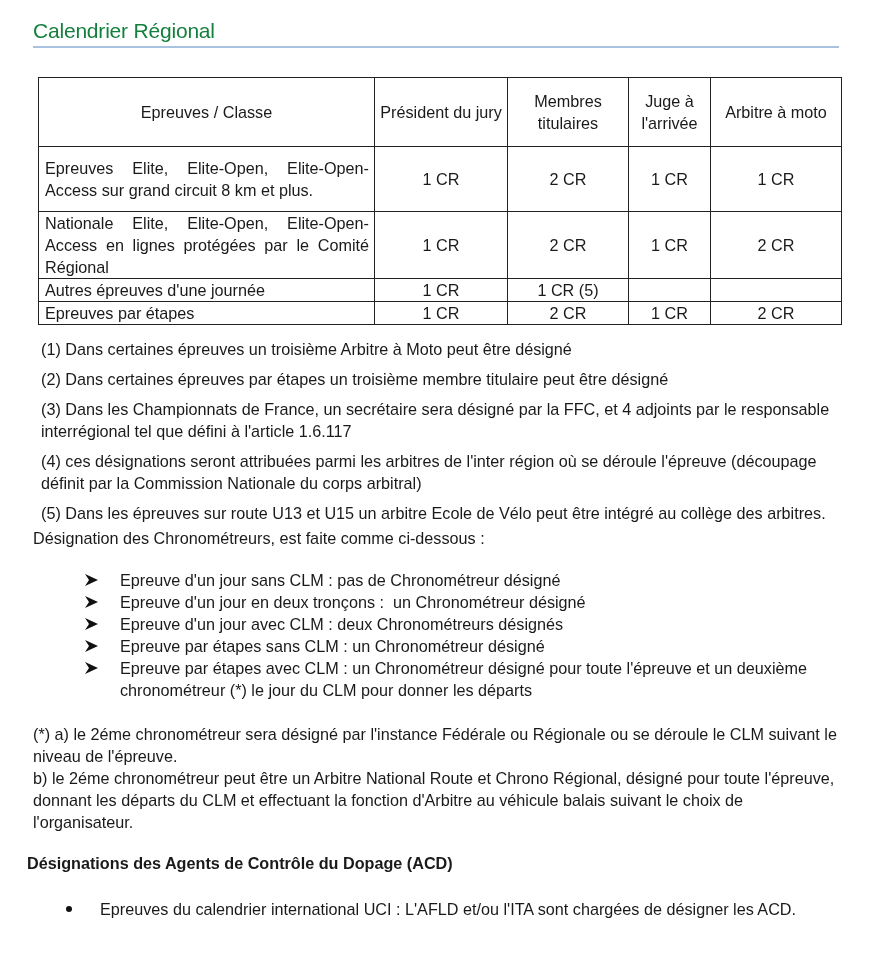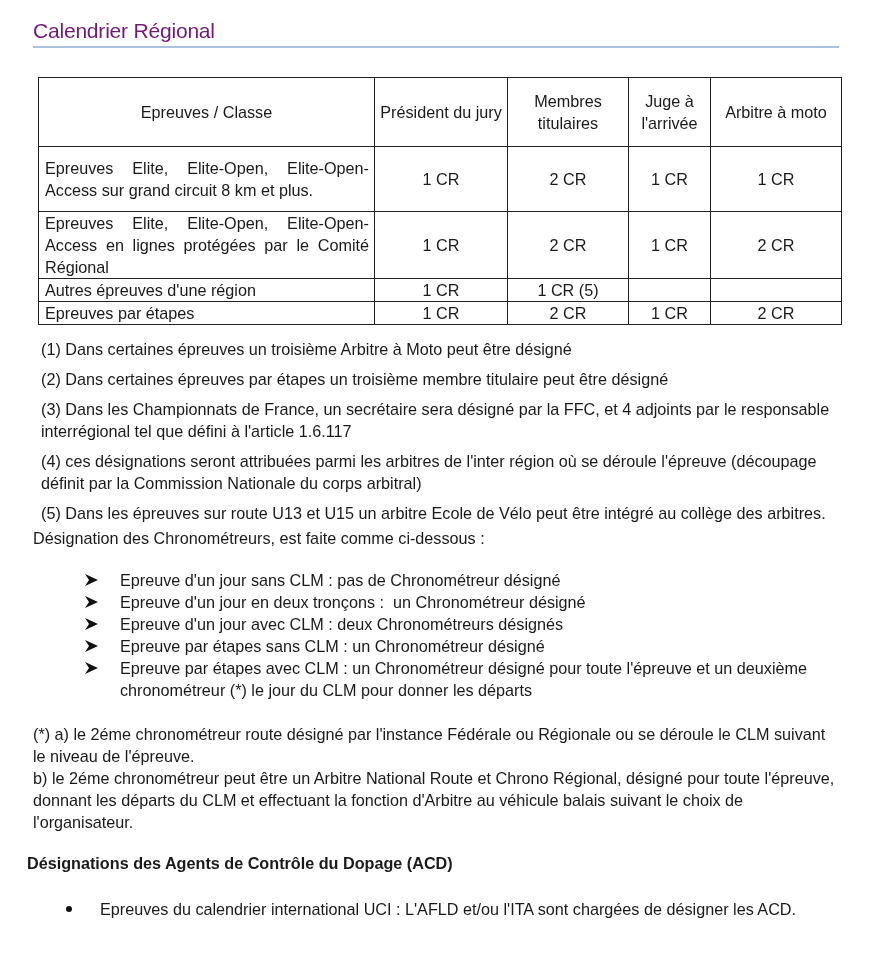--- a/index.html
+++ b/index.html
@@ -2,21 +2,21 @@
 <html><head>
 <meta charset="utf-8">
 <style>
   html, body { margin: 0; padding: 0; background: #ffffff; }
   body {
     width: 884px; height: 973px; position: relative; overflow: hidden;
     font-family: "Liberation Sans", sans-serif; color: #1a1a1a;
   }
   .page-title {
     position: absolute; left: 33px; top: 19px;
-    font-size: 21px; color: #701a75; letter-spacing: -0.2px;
+    font-size: 21px; color: #15803d; letter-spacing: -0.2px;
   }
   .title-rule {
     position: absolute; left: 33px; top: 46px; width: 806px; height: 2px;
     background: #a9c2e0;
   }
   table.grid {
     position: absolute; left: 38px; top: 77px;
     border-collapse: collapse; table-layout: fixed;
     font-size: 16.2px; line-height: 22px;
   }
@@ -101,28 +101,28 @@
     <th>Arbitre à moto</th>
   </tr>
   <tr class="row-tall">
     <td class="label">Epreuves Elite, Elite-Open, Elite-Open-Access sur grand circuit 8 km et plus.</td>
     <td>1 CR</td>
     <td>2 CR</td>
     <td>1 CR</td>
     <td>1 CR</td>
   </tr>
   <tr class="row-tall">
-    <td class="label">Epreuves Elite, Elite-Open, Elite-Open-Access en lignes protégées par le Comité Régional</td>
+    <td class="label">Nationale Elite, Elite-Open, Elite-Open-Access en lignes protégées par le Comité Régional</td>
     <td>1 CR</td>
     <td>2 CR</td>
     <td>1 CR</td>
     <td>2 CR</td>
   </tr>
   <tr class="row-short">
-    <td class="label">Autres épreuves d'une région</td>
+    <td class="label">Autres épreuves d'une journée</td>
     <td>1 CR</td>
     <td>1 CR (5)</td>
     <td></td>
     <td></td>
   </tr>
   <tr class="row-short">
     <td class="label">Epreuves par étapes</td>
     <td>1 CR</td>
     <td>2 CR</td>
     <td>1 CR</td>
@@ -168,21 +168,21 @@
   </li>
   <li>
     <svg class="arrow" viewBox="0 0 13 12">
         <path d="M0 0 L13 6 L0 12 L4 6 Z" fill="#111"></path>
       </svg>
     <span>Epreuve par étapes avec CLM : un Chronométreur désigné pour toute l'épreuve et un deuxième chronométreur (*) le jour du CLM pour donner les départs</span>
   </li>
 </ul>
 
 <div class="star-notes">
-  <p>(*) a) le 2éme chronométreur route désigné par l'instance Fédérale ou Régionale ou se déroule le CLM suivant le niveau de l'épreuve.</p>
+  <p>(*) a) le 2éme chronométreur sera désigné par l'instance Fédérale ou Régionale ou se déroule le CLM suivant le niveau de l'épreuve.</p>
   <p>b) le 2éme chronométreur peut être un Arbitre National Route et Chrono Régional, désigné pour toute l'épreuve, donnant les départs du CLM et effectuant la fonction d'Arbitre au véhicule balais suivant le choix de l'organisateur.</p>
 </div>
 
 <div class="acd-title">Désignations des Agents de Contrôle du Dopage (ACD)</div>
 
 <ul class="acd-list">
   <li>
     <span class="bullet"></span>
     <span>Epreuves du calendrier international UCI : L'AFLD et/ou l'ITA sont chargées de désigner les ACD.</span>
   </li>

